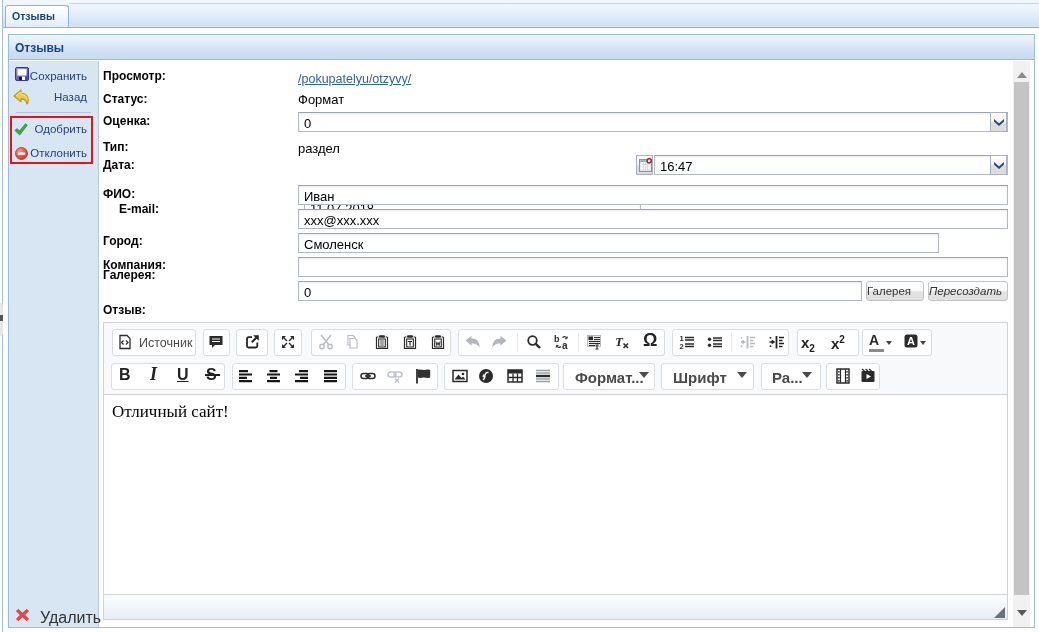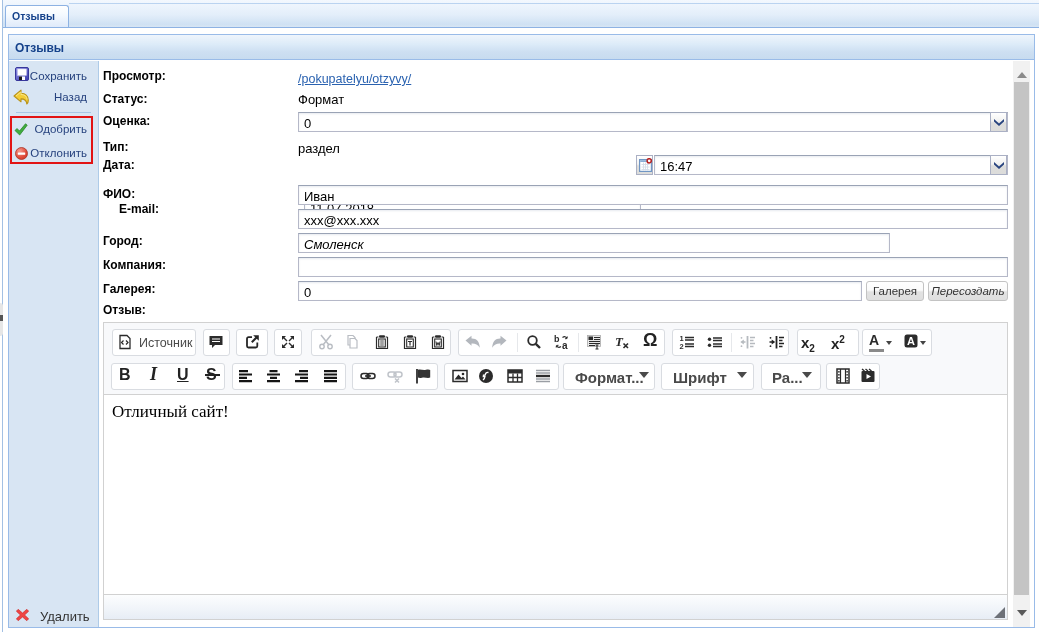--- a/index.html
+++ b/index.html
@@ -10,21 +10,21 @@
 .val { position:absolute; font-size:13px; color:#000; white-space:nowrap; }
 .fld { position:absolute; height:20px; background:#fff; border:1px solid #b5b8c8;
   border-top-color:#9aa3b5; font-size:13px; color:#000;
   box-shadow:inset 0 1px 2px rgba(60,80,120,0.12); }
 .fld .tx { position:absolute; left:5px; top:3px; white-space:nowrap; }
 .trig { position:absolute; width:17px; height:20px;
   border:1px solid #aab0c4; background:linear-gradient(180deg,#fff 0%,#f2f2f1 45%,#dddddc 55%,#dcdcda 100%); }
 .trig svg { position:absolute; left:3px; top:6px; }
 .btn { position:absolute; height:20px; border:1px solid #c3c3c3; border-radius:3px;
   background:linear-gradient(180deg,#ffffff 0%,#fbfbfb 45%,#e2e2e2 55%,#dfdfdf 100%);
-  font-size:11.5px; color:#333; text-align:center; line-height:18px; }
+  font-size:11.5px; color:#333; text-align:left; line-height:18px; }
 .sbtxt { position:absolute; font-size:11.5px; color:#26427e; white-space:nowrap; text-align:right; }
 .grp { position:absolute; height:27px; background:#fff; border:1px solid #d9dce1; border-radius:3px; }
 .gsep { position:absolute; top:4px; width:1px; height:19px; background:#e6e8eb; }
 .cmb-t { position:absolute; top:7px; font-size:15px; color:#4a4a4a; white-space:nowrap;font-weight:bold; }
 .arr { position:absolute; width:0; height:0; border-left:5px solid transparent;
   border-right:5px solid transparent; border-top:6px solid #4a4a4a; }
 .arr2 { position:absolute; width:0; height:0; border-left:3.5px solid transparent;
   border-right:3.5px solid transparent; border-top:4.5px solid #444; }
 </style>
 </head>
@@ -89,37 +89,37 @@
         <stop offset="1" stop-color="#c82f1f"></stop>
       </radialGradient>
     </defs>
   <rect x="2.8" y="5.4" width="7.4" height="2.3" rx="0.5" fill="#fff"></rect>
 </svg>
 <div class="sbtxt" style="right:952px; top:147px;">Отклонить</div>
 
 <svg class="abs" style="left:16px; top:609px;" width="13" height="12" viewBox="0 0 13 12">
   <path d="M2.2 0.3 L6.5 4 L10.8 0.3 L12.7 2.2 L8.6 6 L12.7 9.8 L10.8 11.7 L6.5 8 L2.2 11.7 L0.3 9.8 L4.4 6 L0.3 2.2 Z" fill="#ef4444" stroke="#c92a2a" stroke-width="0.6"></path>
 </svg>
-<div class="abs" style="left:40px; top:609px; font-size:13px; color:#333;">Удалить</div>
+<div class="abs" style="left:40px; top:609px; font-size:16px; color:#333;">Удалить</div>
 
 <div class="abs" style="left:1013px; top:61px; width:17px; height:566px; background:#f1f1f1;"></div>
 <div class="abs" style="left:1017px; top:72px; width:0; height:0; border-left:5px solid transparent; border-right:5px solid transparent; border-bottom:6px solid #8a8a8a;"></div>
 <div class="abs" style="left:1014px; top:82px; width:15px; height:513px; background:#c4c4c4;"></div>
 <div class="abs" style="left:1017px; top:610px; width:0; height:0; border-left:5px solid transparent; border-right:5px solid transparent; border-top:6px solid #5a5a5a;"></div>
 
 <div class="lbl" style="left:103px; top:69px;">Просмотр:</div>
 <div class="lbl" style="left:103px; top:92px;">Статус:</div>
 <div class="lbl" style="left:103px; top:114px;">Оценка:</div>
 <div class="lbl" style="left:103px; top:140px;">Тип:</div>
 <div class="lbl" style="left:103px; top:158px;">Дата:</div>
 <div class="lbl" style="left:103px; top:187px;">ФИО:</div>
 <div class="lbl" style="left:103px; top:202px;padding-left:16px;">E-mail:</div>
 <div class="lbl" style="left:103px; top:234px;">Город:</div>
 <div class="lbl" style="left:103px; top:258px;">Компания:</div>
-<div class="lbl" style="left:103px; top:282px;">Галерея:</div>
+<div class="lbl" style="left:103px; top:268px;">Галерея:</div>
 <div class="lbl" style="left:103px; top:303px;">Отзыв:</div>
 
 <div class="val" style="left:298px; top:72px; color:#2a62b0; text-decoration:underline; font-size:12.5px;">/pokupatelyu/otzyvy/</div>
 <div class="val" style="left:298px; top:92px;">Формат</div>
 
 <div class="fld" style="left:298px; top:112px; width:710px;">
     <span class="tx">0</span>
   </div>
 <div class="trig" style="left:990px; top:112px;">
     <svg width="10" height="7" viewBox="0 0 10 7">
@@ -148,21 +148,21 @@
   <path d="M0 0 L5 4.5 L10 0 L10 2.5 L5 7 L0 2.5 Z" fill="#26427e"></path>
     </svg>
   </div>
 
 <div class="fld" style="left:298px; top:185px; width:710px;padding-left:24px;">
     <span class="tx">Иван</span>
   </div>
 <div class="fld" style="left:298px; top:209px; width:710px;">
     <span class="tx">xxx@xxx.xxx</span>
   </div>
-<div class="fld" style="left:298px; top:233px; width:592px;font-style:italic;">
+<div class="fld" style="left:298px; top:233px; width:641px;">
     <span class="tx">Смоленск</span>
   </div>
 <div class="fld" style="left:298px; top:257px; width:710px;"></div>
 <div class="fld" style="left:298px; top:281px; width:564px;">
     <span class="tx">0</span>
   </div>
 <div class="btn" style="left:866px; top:281px; width:58px;">Галерея</div>
 <div class="btn" style="left:928px; top:281px; width:80px;font-style:italic;">Пересоздать</div>
 
 <div class="abs" style="left:103px; top:322px; width:905px; height:298px; border:1px solid #d1d1d1; background:#fff;"></div>

